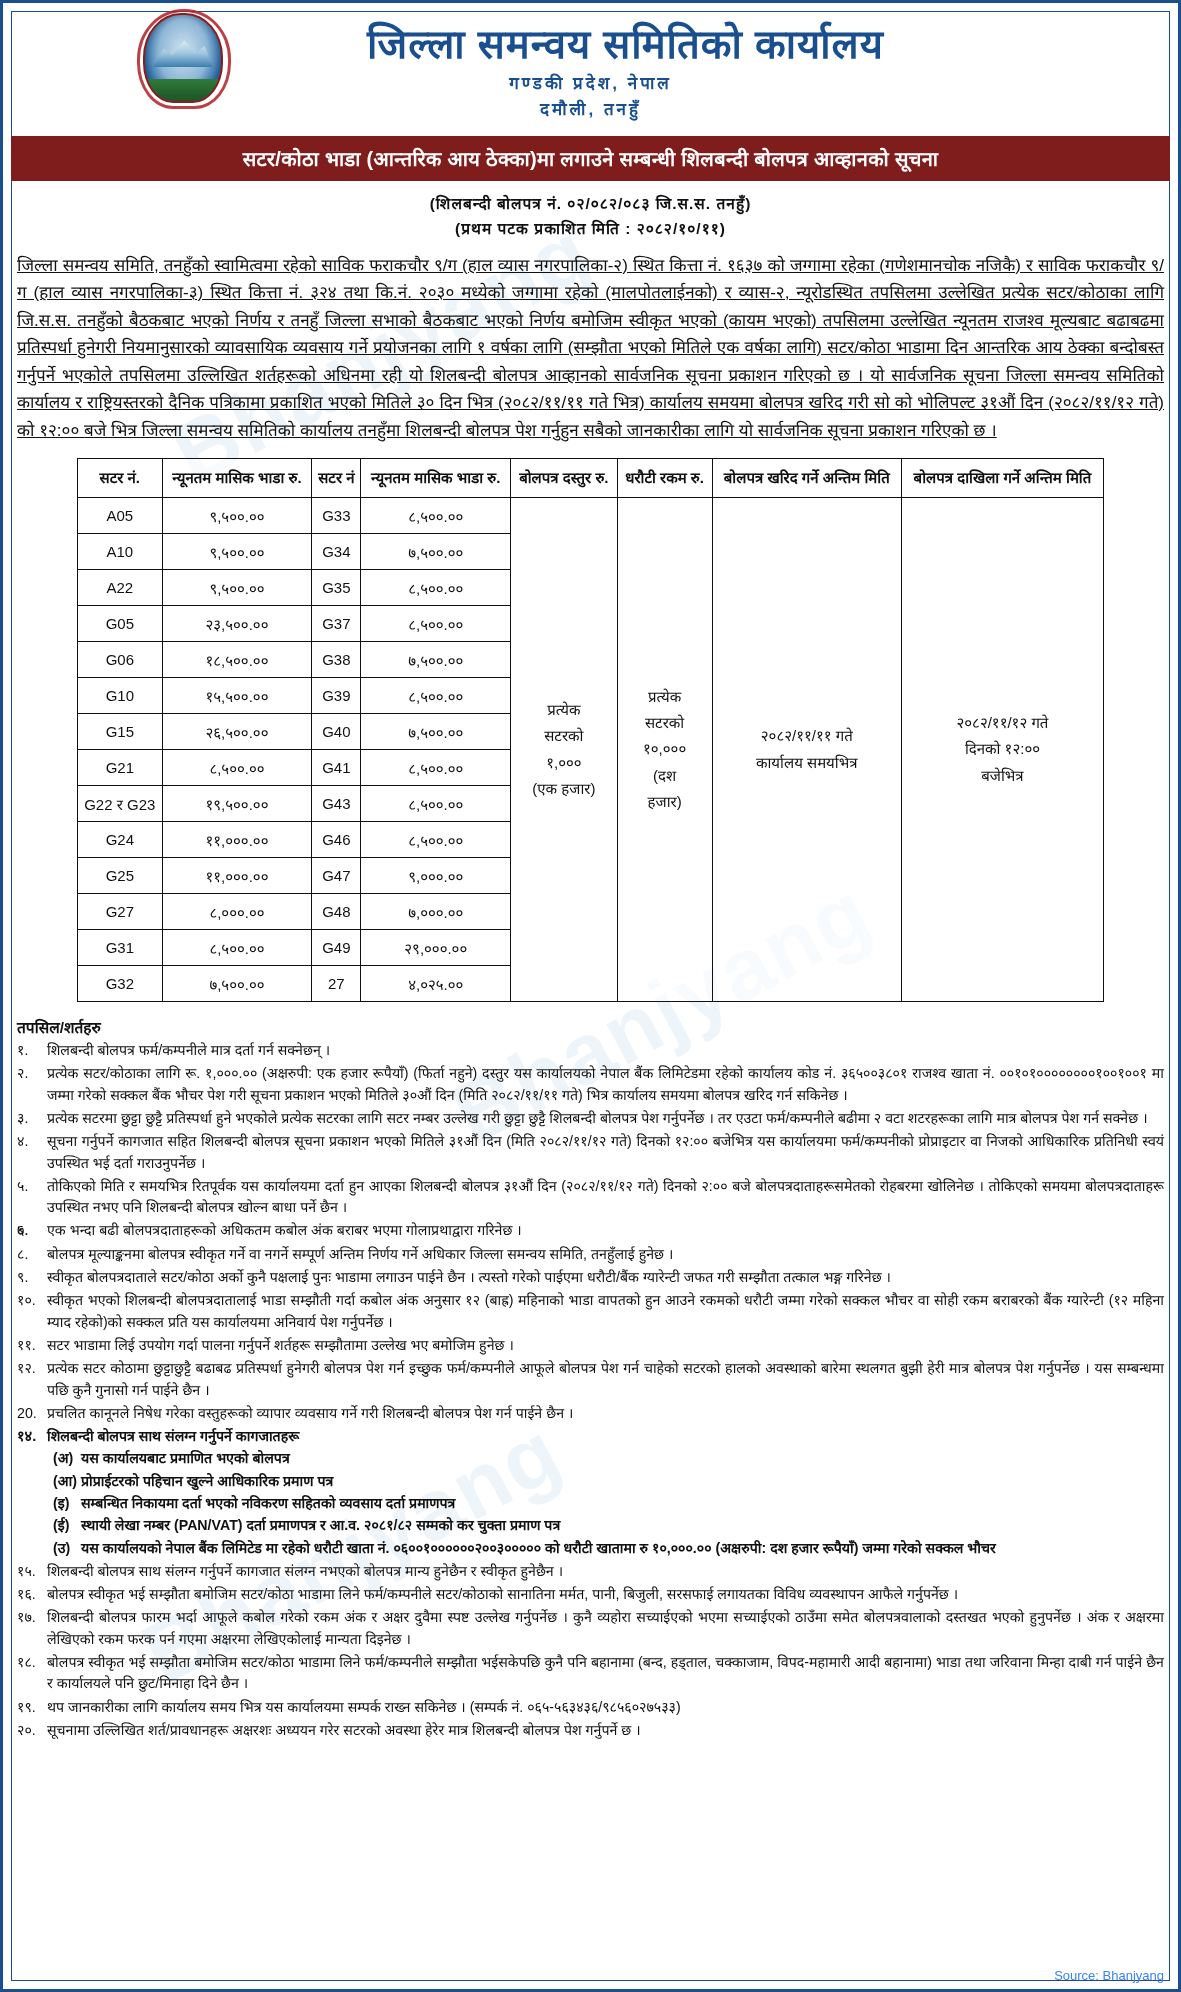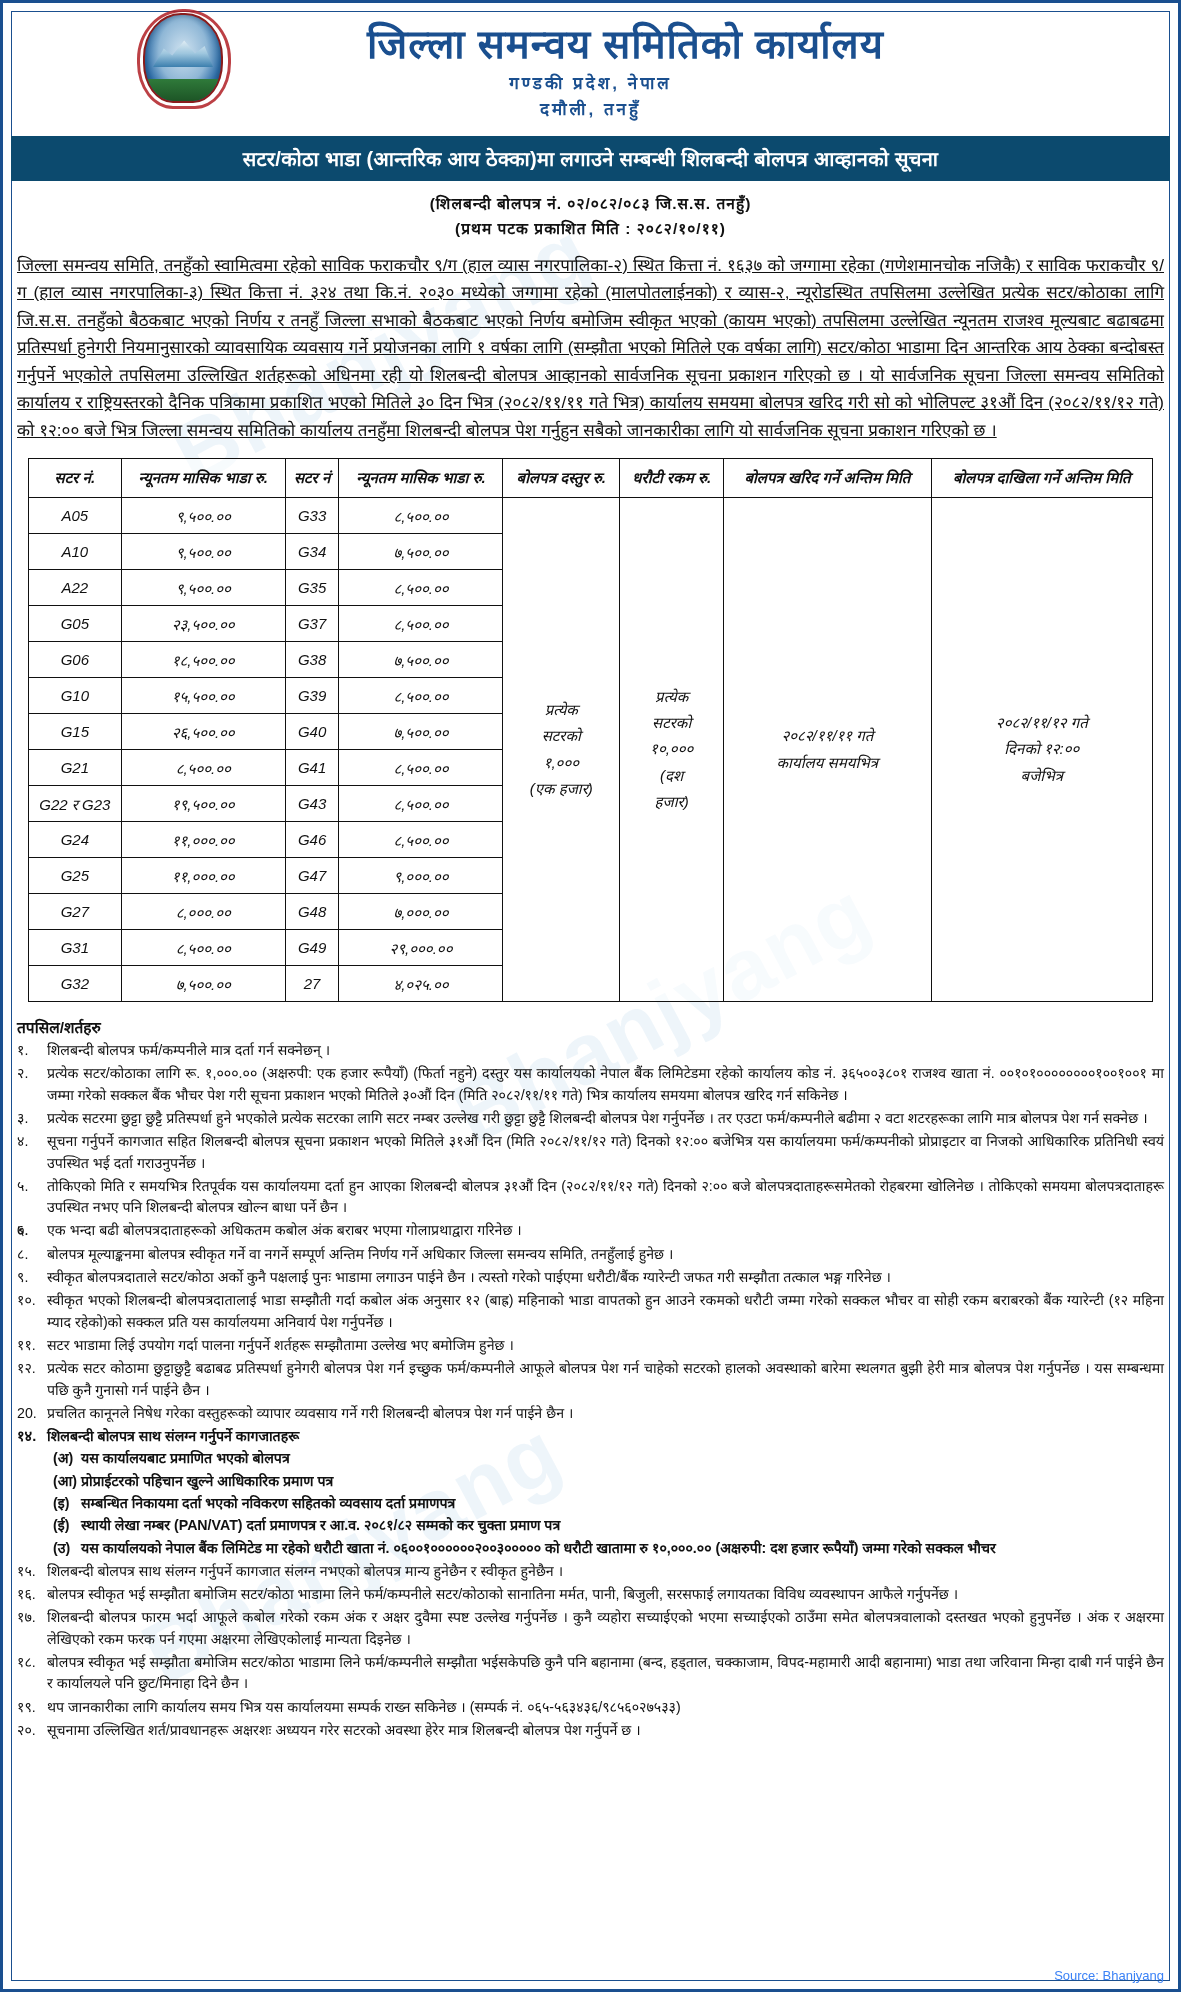--- a/index.html
+++ b/index.html
@@ -118,21 +118,21 @@
   }
   .org-sub {
     font-size: 17px;
     font-weight: bold;
     color: #1a4f8f;
     line-height: 1.5;
     letter-spacing: 3px;
   }
   .blue-bar {
     margin: 8px 8px 0 8px;
-    background: #0c4a6e;
+    background: #7f1d1d;
     color: #ffffff;
     text-align: center;
     font-size: 20px;
     font-weight: bold;
     padding: 9px 0;
     letter-spacing: 0.3px;
   }
   .ref-lines {
     text-align: center;
     font-size: 15.5px;
@@ -149,23 +149,22 @@
     line-height: 1.62;
     text-align: justify;
     color: #111;
     text-decoration: underline;
   }
 
   
   table.rates {
     margin: 14px auto 0 auto;
     border-collapse: collapse;
-    width: 1125px;
+    width: 1027px;
     background: rgba(255,255,255,0.55);
-    font-style: italic;
   }
   table.rates th, table.rates td {
     border: 1px solid #111;
     text-align: center;
     font-size: 15px;
     color: #111;
     padding: 5px 3px;
   }
   table.rates th {
     font-weight: bold;

